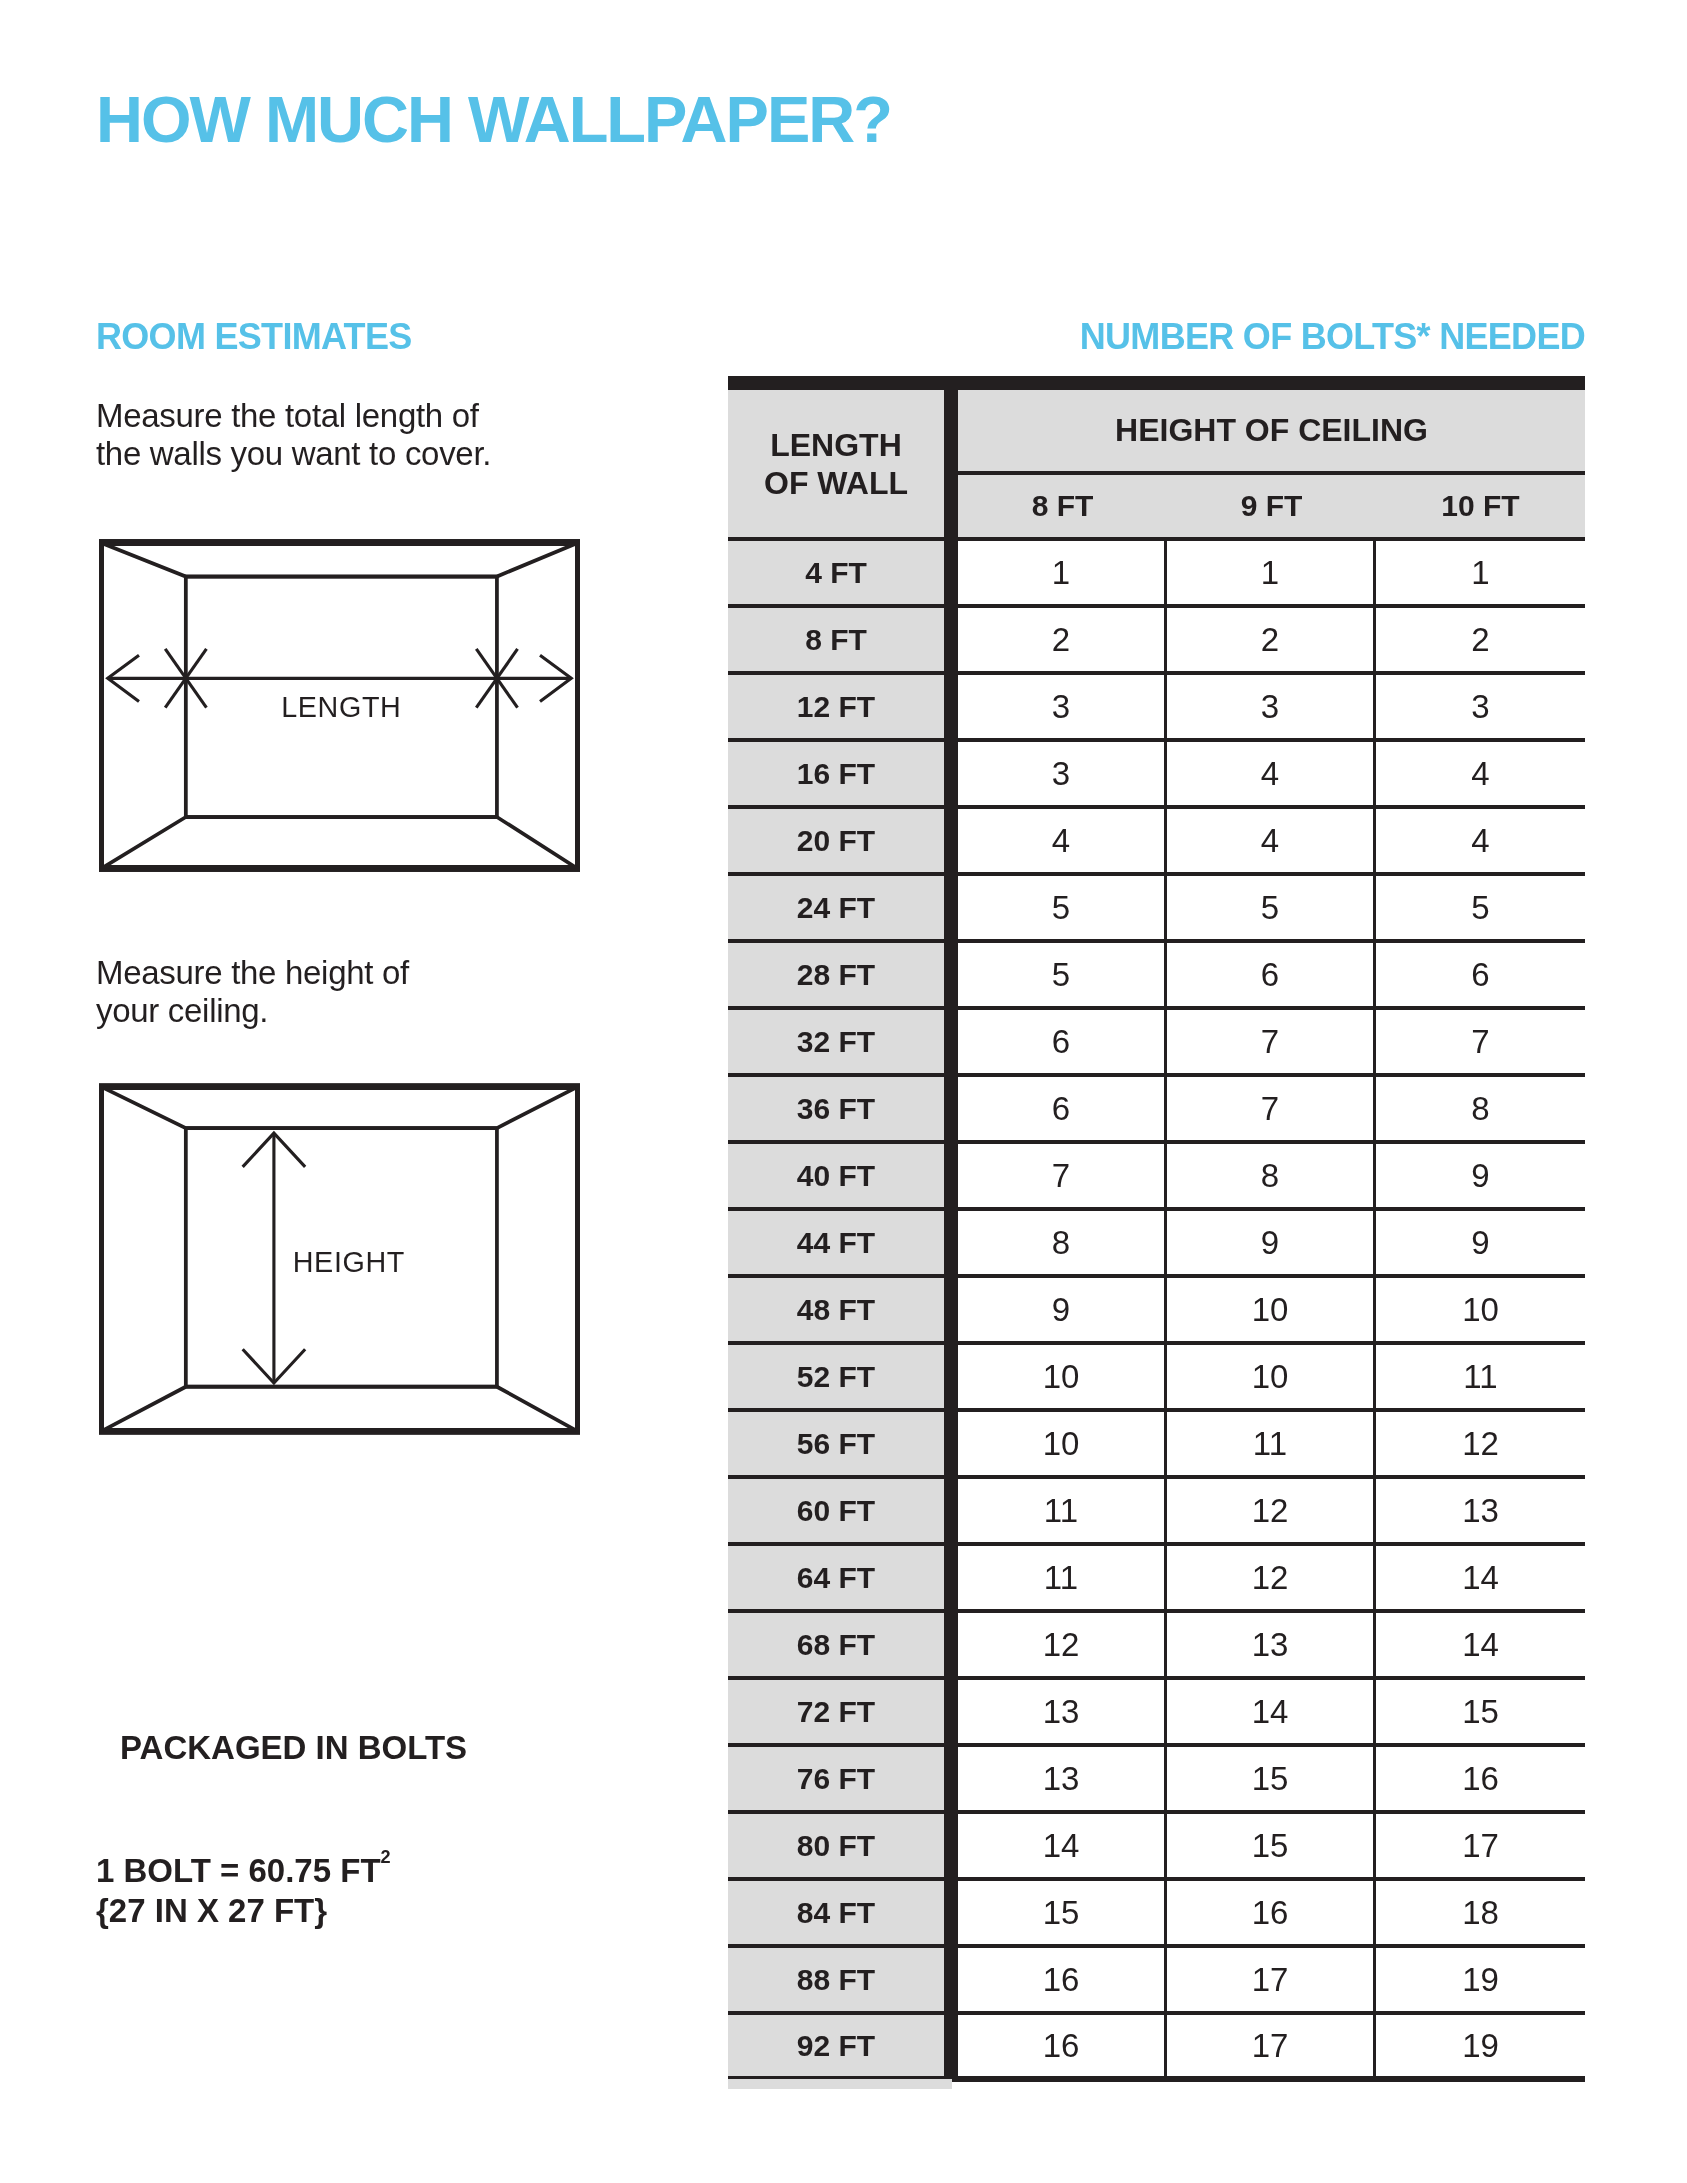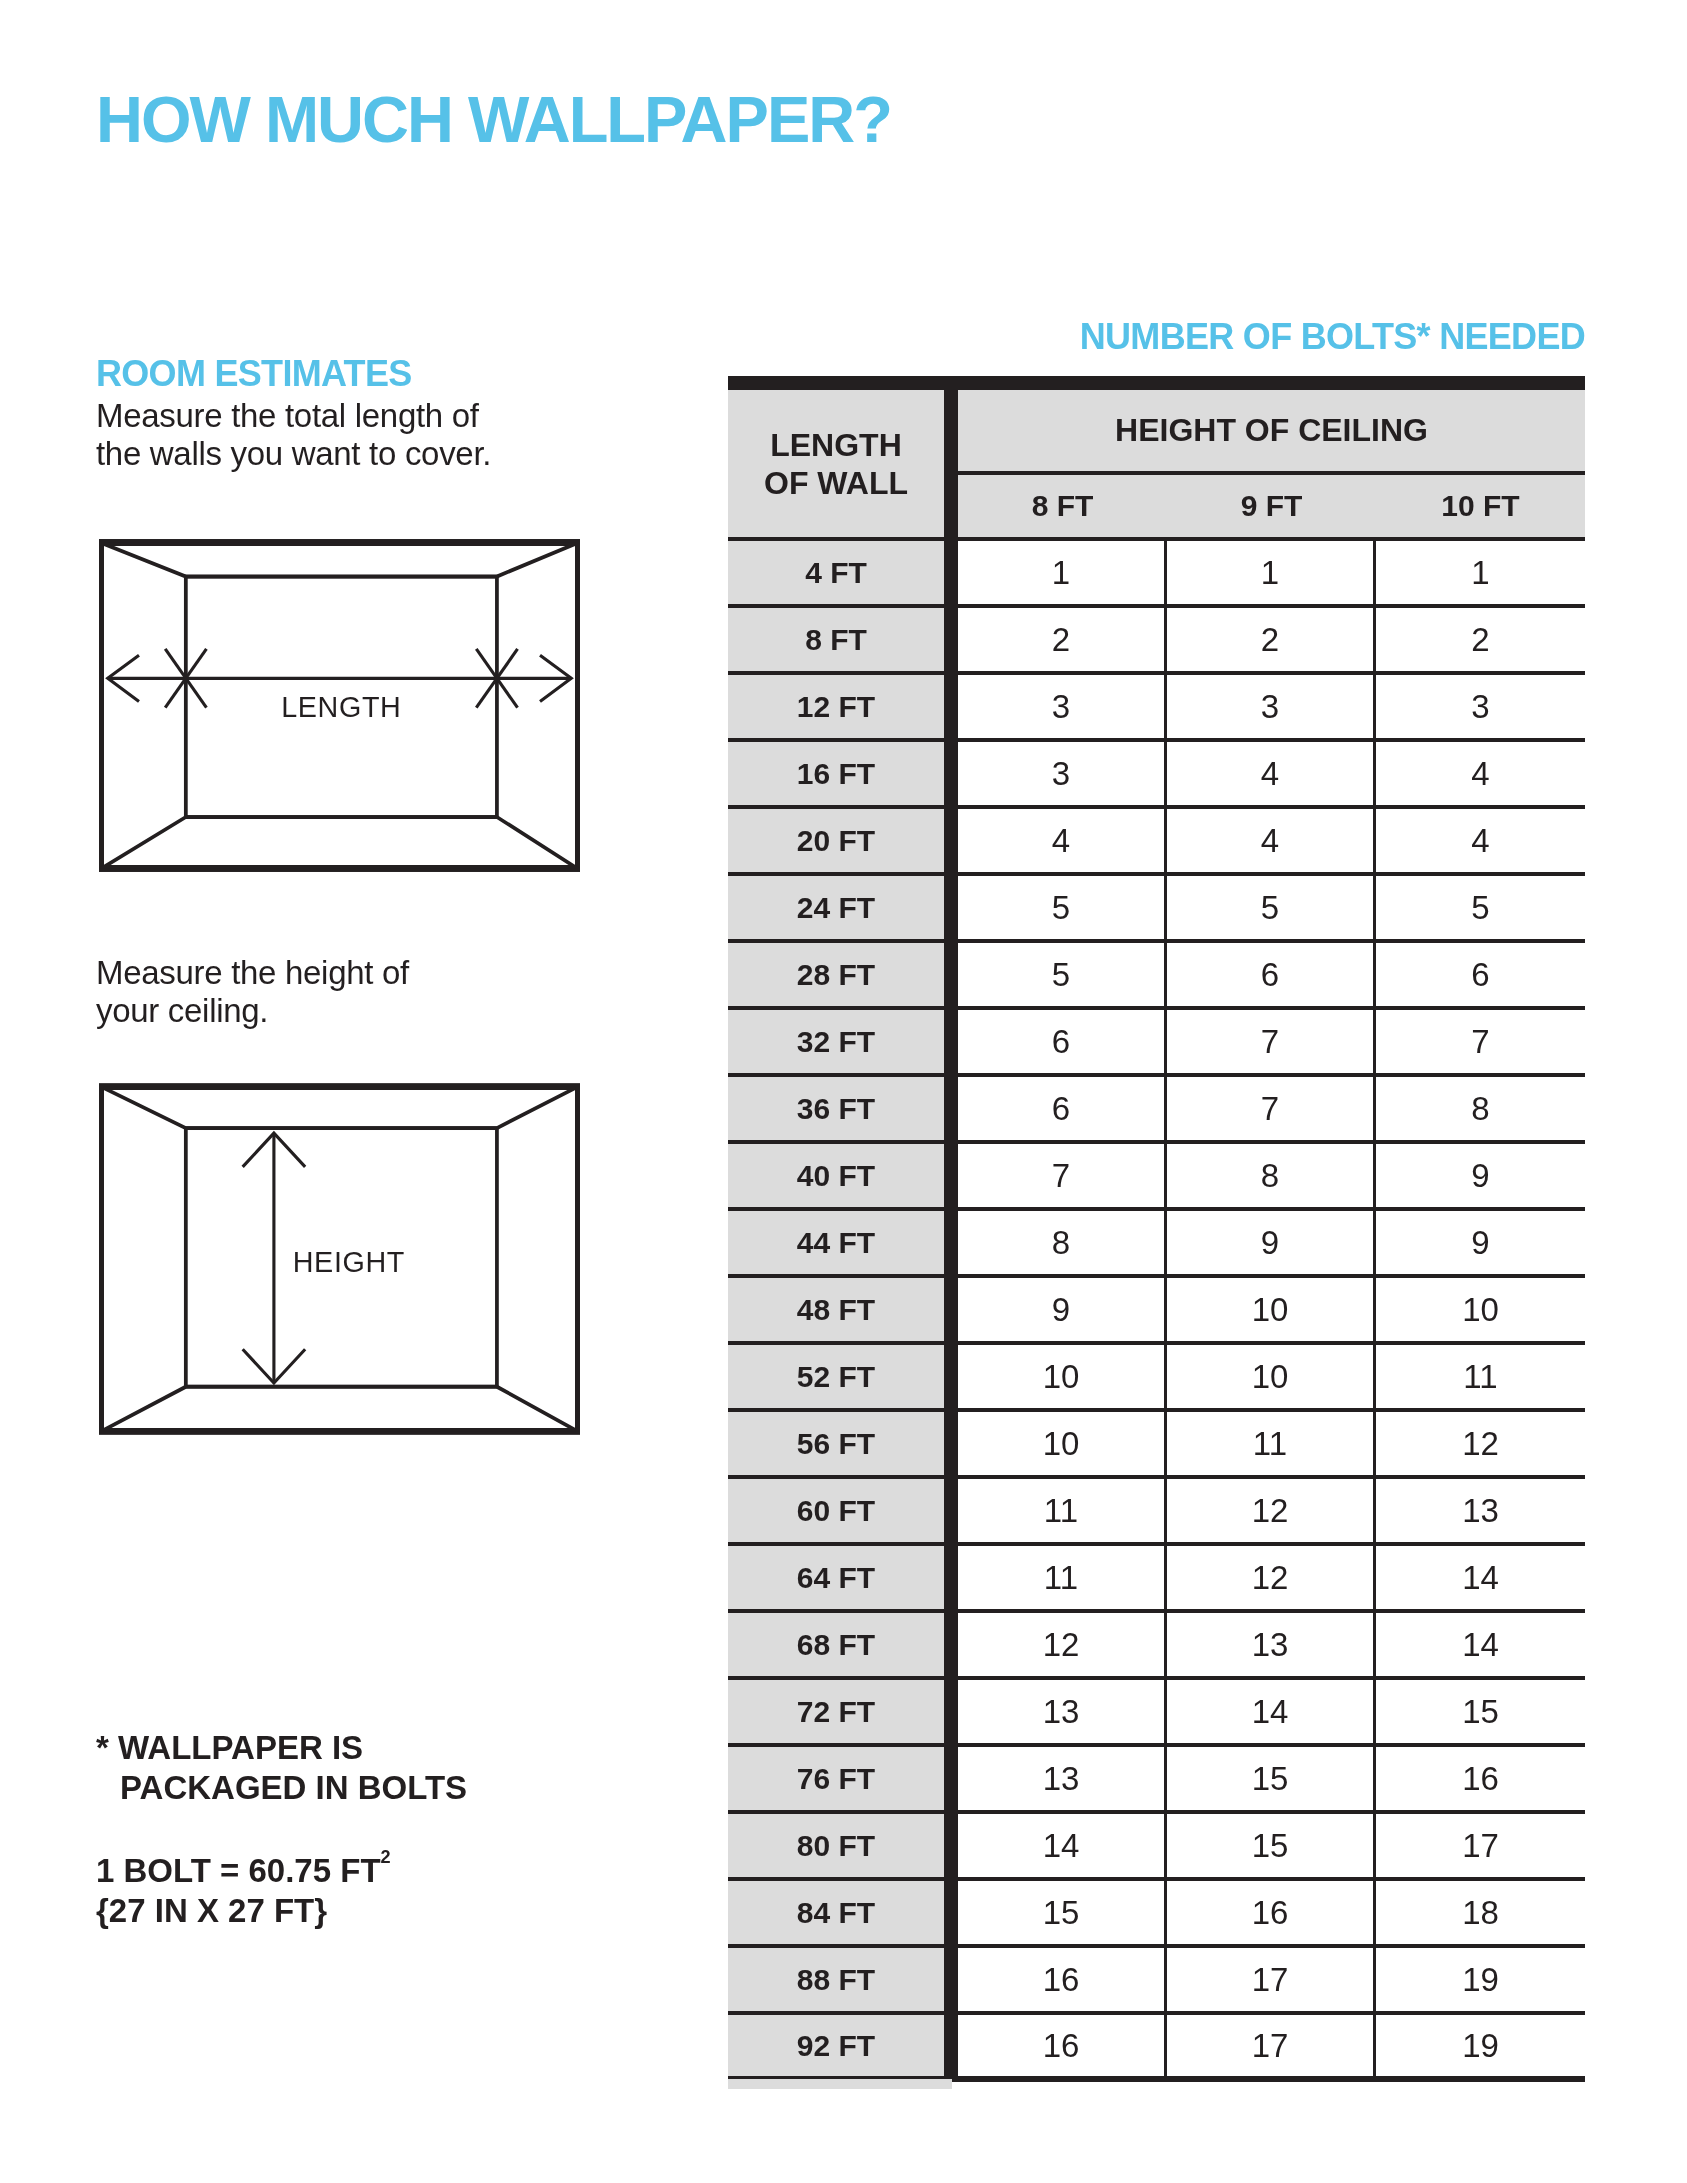--- a/index.html
+++ b/index.html
@@ -30,21 +30,21 @@
     white-space: nowrap;
   }
   .section-heading {
     position: absolute;
     font-size: 36px;
     font-weight: bold;
     letter-spacing: -0.7px;
     color: var(--accent, #56C1E8);
     white-space: nowrap;
   }
-  .room-estimates-heading { left: 96px; top: 316px; margin-top: 37px; }
+  .room-estimates-heading { left: 96px; top: 316px; }
   .bolts-heading { left: 728px; top: 316px; width: 857px; text-align: right; }
   .body-text {
     position: absolute;
     left: 96px;
     font-size: 33px;
     line-height: 38px;
     letter-spacing: -0.3px;
     white-space: pre-line;
     color: var(--ink, #231F20);
   }
@@ -198,21 +198,20 @@
       <polyline points="230,134 280,80 330,134" class="room-line" stroke-width="5"></polyline>
       <polyline points="230,426 280,480 330,426" class="room-line" stroke-width="5"></polyline>
       <text x="385" y="56" text-anchor="middle" class="svg-label-white">CEILING</text>
       <text x="385" y="536" text-anchor="middle" class="svg-label-white">FLOOR</text>
       <text x="400" y="302" text-anchor="middle" class="svg-label-dark">HEIGHT</text>
     </svg>
   </div>
 
 
   <div class="footnote footnote-bolts-packaged">
-    <div class="line1">* WALLPAPER IS</div>
     <div class="line2">PACKAGED IN BOLTS</div>
   </div>
 
   <div class="footnote footnote-bolt-size">
     <div class="line1"><span>1 BOLT = 60.75 FT</span><sup>2</sup></div>
     <div class="line2">{27 IN X 27 FT}</div>
   </div>
 
   <div class="section-heading bolts-heading">NUMBER OF BOLTS* NEEDED</div>
 

